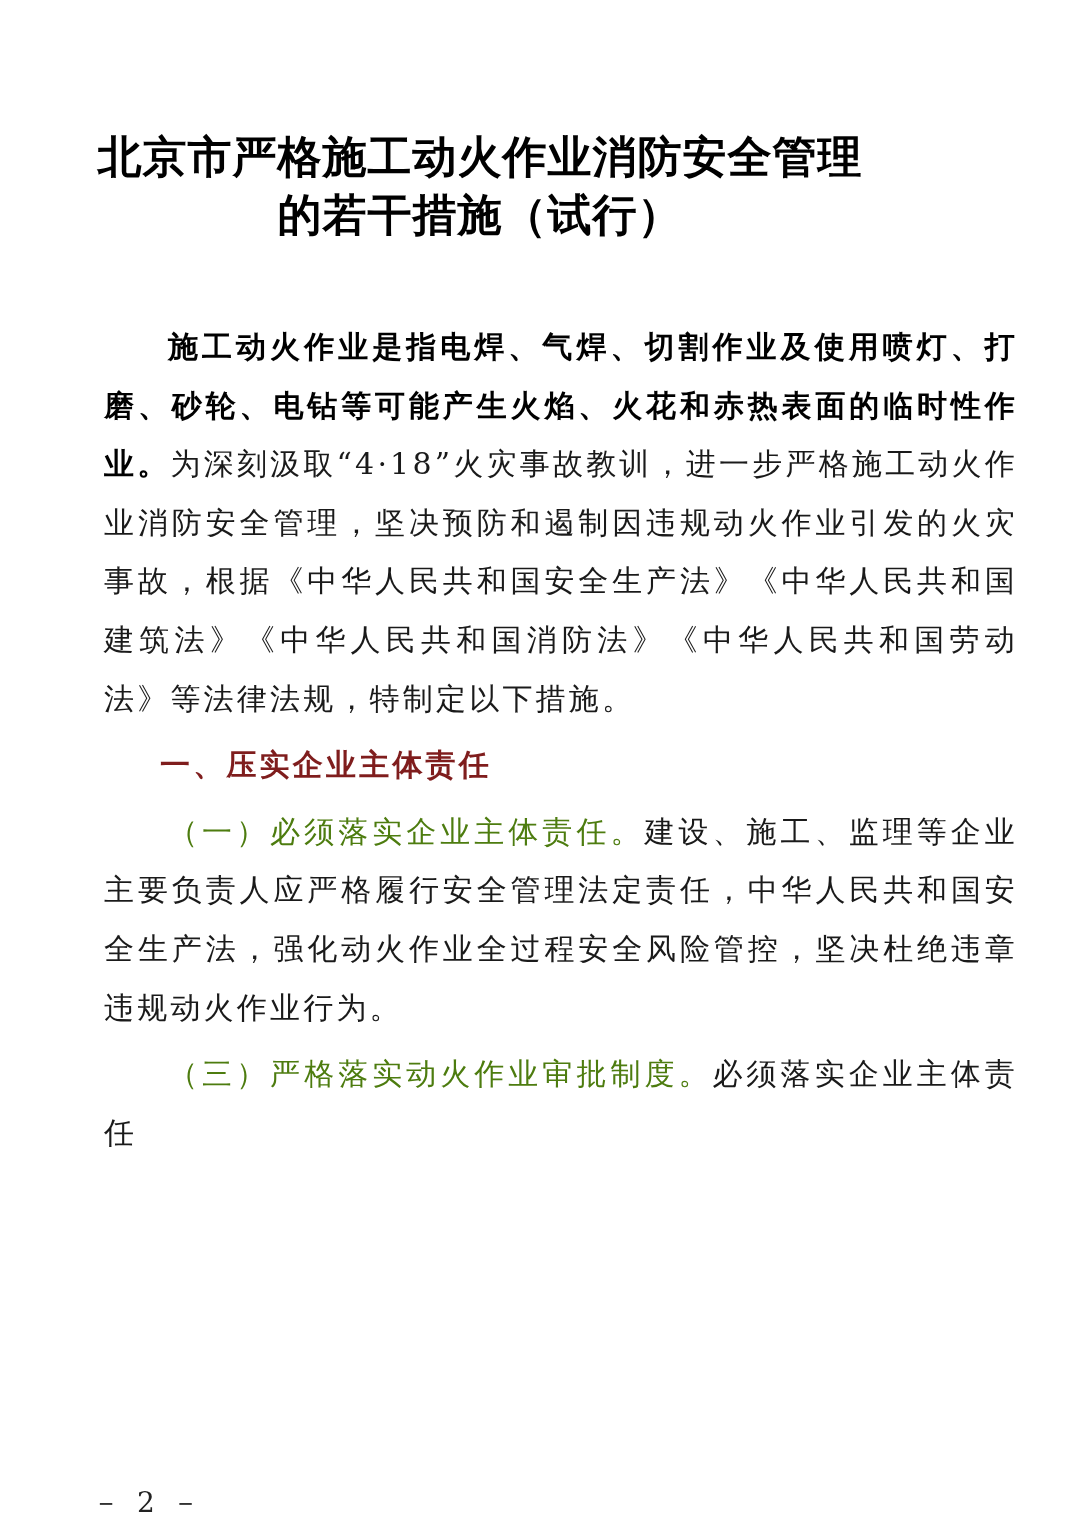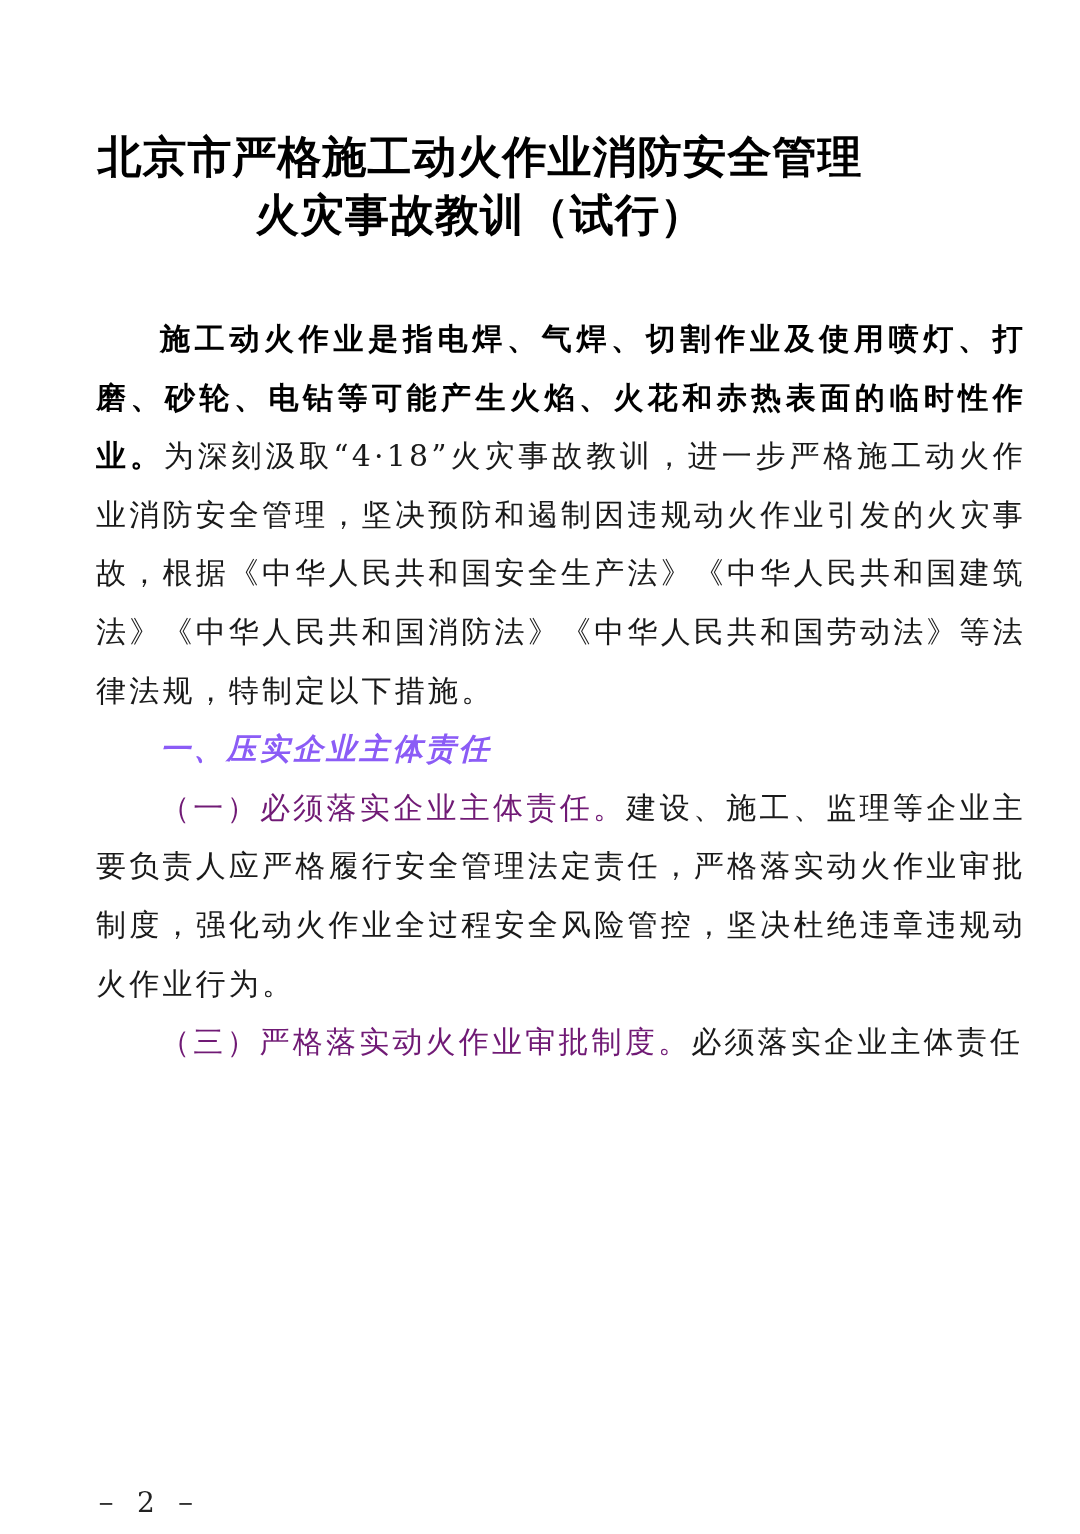--- a/index.html
+++ b/index.html
@@ -40,68 +40,67 @@
     left: 96px;
     top: 310px;
     width: 930px;
     font-size: 30px;
     line-height: 58.6px;
     letter-spacing: 3.2px;
     text-align: justify;
     color: #1a1a1a;
   }
   .para {
-    margin: 0;
+    margin: 8px;
     text-indent: 64px;
   }
   .bold-lead {
     font-family: "DejaVu Sans", "Liberation Sans", sans-serif;
     font-weight: bold;
     color: #000;
   }
   .heading1 {
     margin: 0;
     text-indent: 64px;
     font-family: "DejaVu Sans", "Liberation Sans", sans-serif;
     font-weight: bold;
-    color: #8b5cf6;
-    font-style: italic;
+    color: #7f1d1d;
   }
   .item-lead {
     font-family: "DejaVu Sans", "Liberation Sans", sans-serif;
-    color: #701a75;
+    color: #4d7c0f;
   }
   .page-number {
     position: absolute;
     left: 92px;
     top: 1484px;
     font-family: "DejaVu Serif", "Liberation Serif", serif;
     font-size: 28px;
     letter-spacing: 4px;
     color: #222;
   }
 </style>
 </head>
 <body>
 
 <div class="page">
 
   <div class="title">
     <div>北京市严格施工动火作业消防安全管理</div>
-    <div>火灾事故教训（试行）</div>
+    <div>的若干措施（试行）</div>
   </div>
 
   <div class="body-text">
 
     <p class="para"><span class="bold-lead">施工动火作业是指电焊、气焊、切割作业及使用喷灯、打磨、砂轮、电钻等可能产生火焰、火花和赤热表面的临时性作业。</span><span>为深刻汲取“4·18”火灾事故教训，进一步严格施工动火作业消防安全管理，坚决预防和遏制因违规动火作业引发的火灾事故，根据《中华人民共和国安全生产法》《中华人民共和国建筑法》《中华人民共和国消防法》《中华人民共和国劳动法》等法律法规，特制定以下措施。</span></p>
 
     <p class="heading1">一、压实企业主体责任</p>
 
 
-    <p class="para"><span class="item-lead">（一）必须落实企业主体责任。</span><span>建设、施工、监理等企业主要负责人应严格履行安全管理法定责任，严格落实动火作业审批制度，强化动火作业全过程安全风险管控，坚决杜绝违章违规动火作业行为。</span></p>
+    <p class="para"><span class="item-lead">（一）必须落实企业主体责任。</span><span>建设、施工、监理等企业主要负责人应严格履行安全管理法定责任，中华人民共和国安全生产法，强化动火作业全过程安全风险管控，坚决杜绝违章违规动火作业行为。</span></p>
 
 
     <p class="para"><span class="item-lead">（三）严格落实动火作业审批制度。</span><span>必须落实企业主体责任</span></p>
 
   </div>
 
   <div class="page-number">－ 2 －</div>
 
 </div>
 

